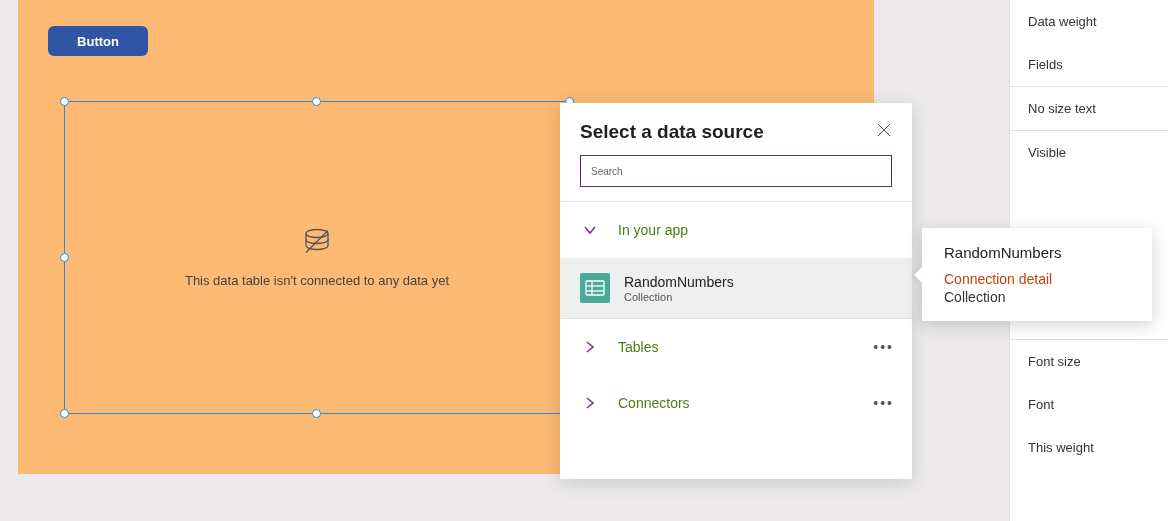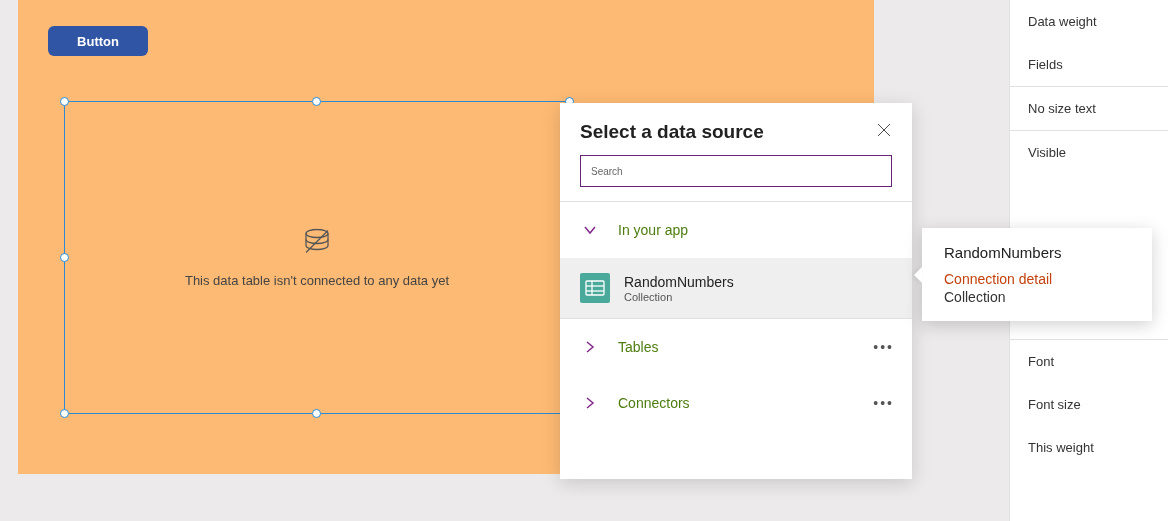--- a/index.html
+++ b/index.html
@@ -304,16 +304,16 @@
 
 <div class="right-panel">
   <div class="prop-row">Data weight</div>
   <div class="prop-row">Fields</div>
   <div class="prop-divider"></div>
   <div class="prop-row">No size text</div>
   <div class="prop-divider"></div>
   <div class="prop-row">Visible</div>
   <div style="height:165px"></div>
   <div class="prop-divider"></div>
+  <div class="prop-row">Font size</div>
   <div class="prop-row">Font</div>
-  <div class="prop-row">Font size</div>
   <div class="prop-row">This weight</div>
 </div>
 
 </body></html>

